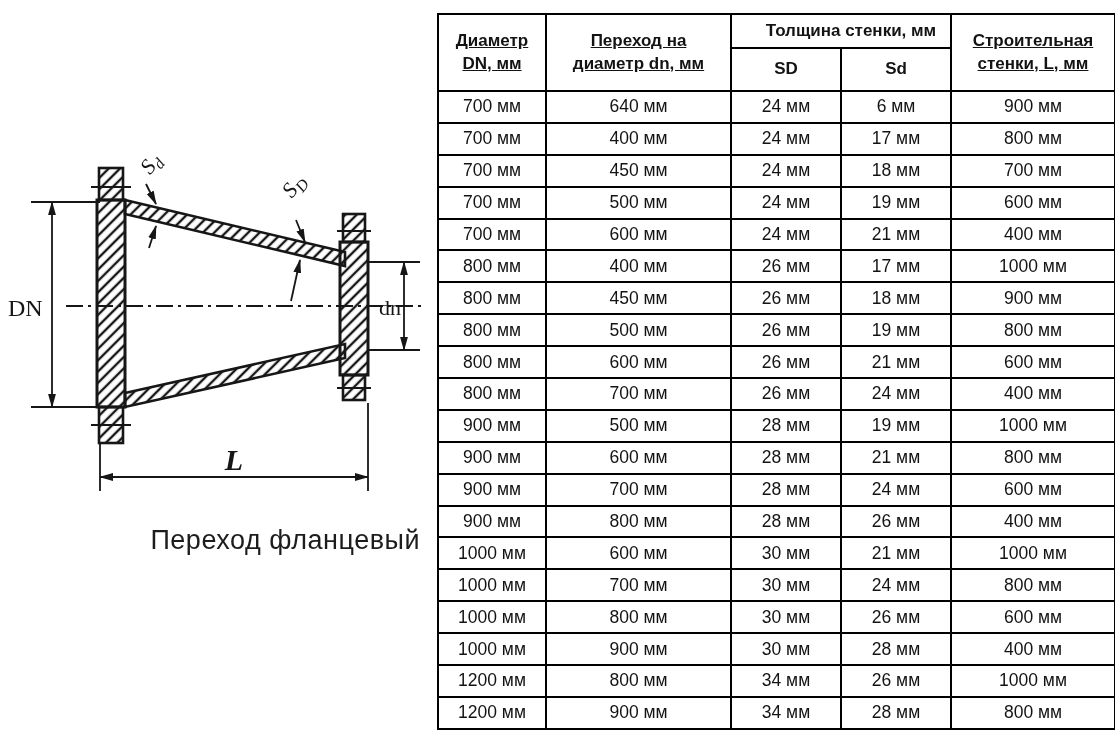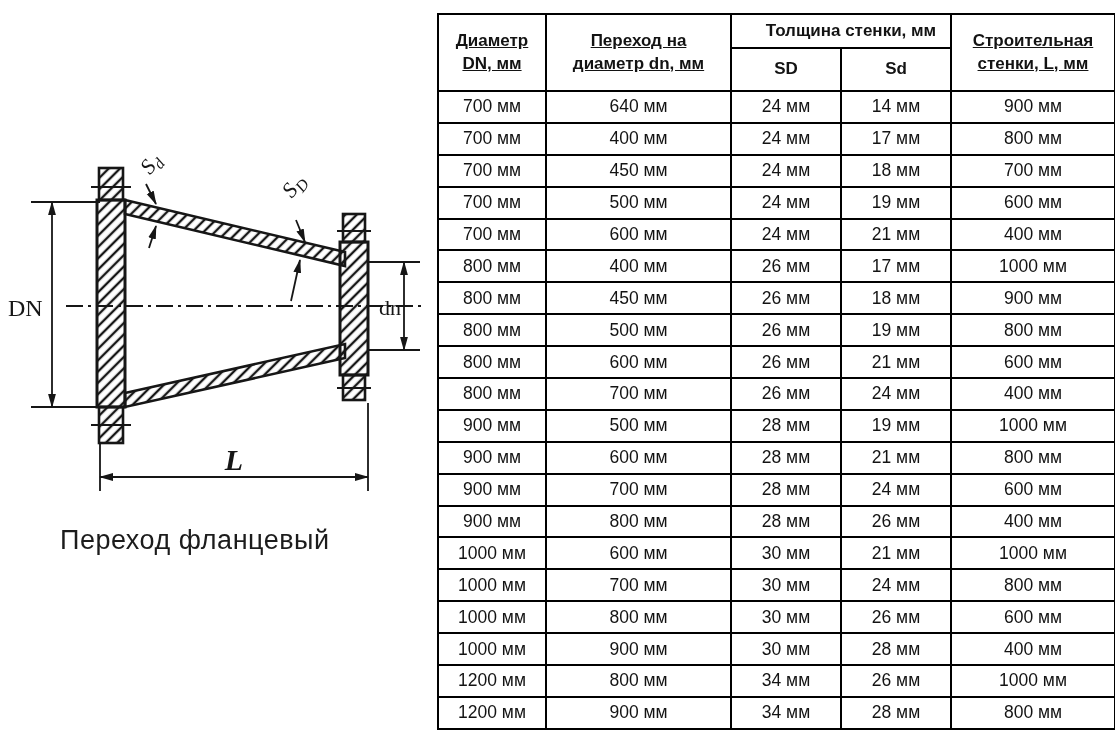--- a/index.html
+++ b/index.html
@@ -4,21 +4,21 @@
 <style>
   html,body { margin:0; padding:0; background:#ffffff; }
   .stage {
     position:relative; width:1115px; height:730px; overflow:hidden;
     background:#ffffff; color:#111;
     font-family:"Liberation Sans", sans-serif;
   }
   svg.drawing { position:absolute; left:0; top:0; }
   .caption {
     position:absolute; left:60px; top:525px; width:360px;
-    text-align:left; font-size:27px; font-weight:400; color:#1c1c1c;
+    text-align:right; font-size:27px; font-weight:400; color:#1c1c1c;
     letter-spacing:0.5px;
   }
   table.spec {
     position:absolute; left:437px; top:13px; width:677px;
     border-collapse:collapse; table-layout:fixed;
   }
   table.spec th, table.spec td {
     border:2px solid #000; text-align:center; vertical-align:middle;
     padding:0; overflow:hidden; white-space:nowrap; color:#131313;
   }
@@ -134,21 +134,21 @@
       <tr class="sub-row">
         <th>SD</th>
         <th>Sd</th>
       </tr>
     </thead>
     <tbody>
         <tr>
           <td>700 мм</td>
           <td>640 мм</td>
           <td>24 мм</td>
-          <td>14 мм</td>
+          <td>6 мм</td>
           <td>900 мм</td>
         </tr>
         <tr>
           <td>700 мм</td>
           <td>400 мм</td>
           <td>24 мм</td>
           <td>17 мм</td>
           <td>800 мм</td>
         </tr>
         <tr>

